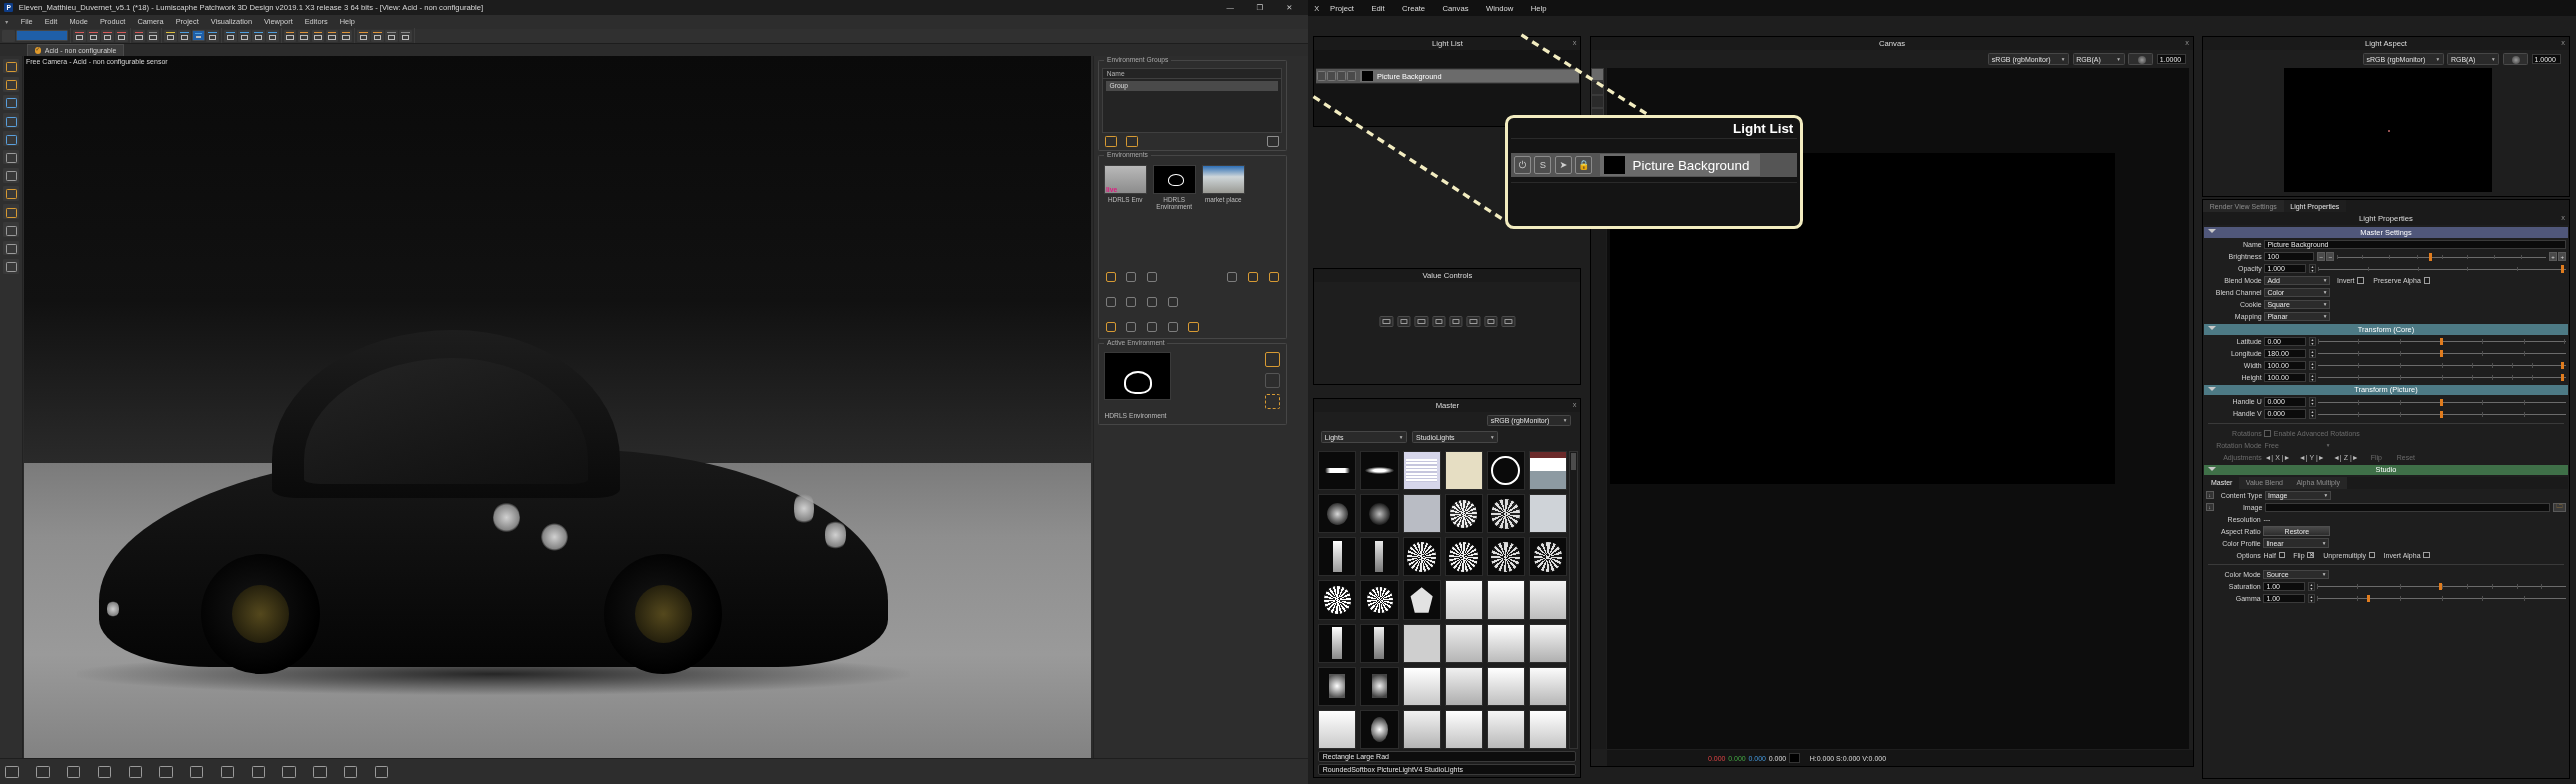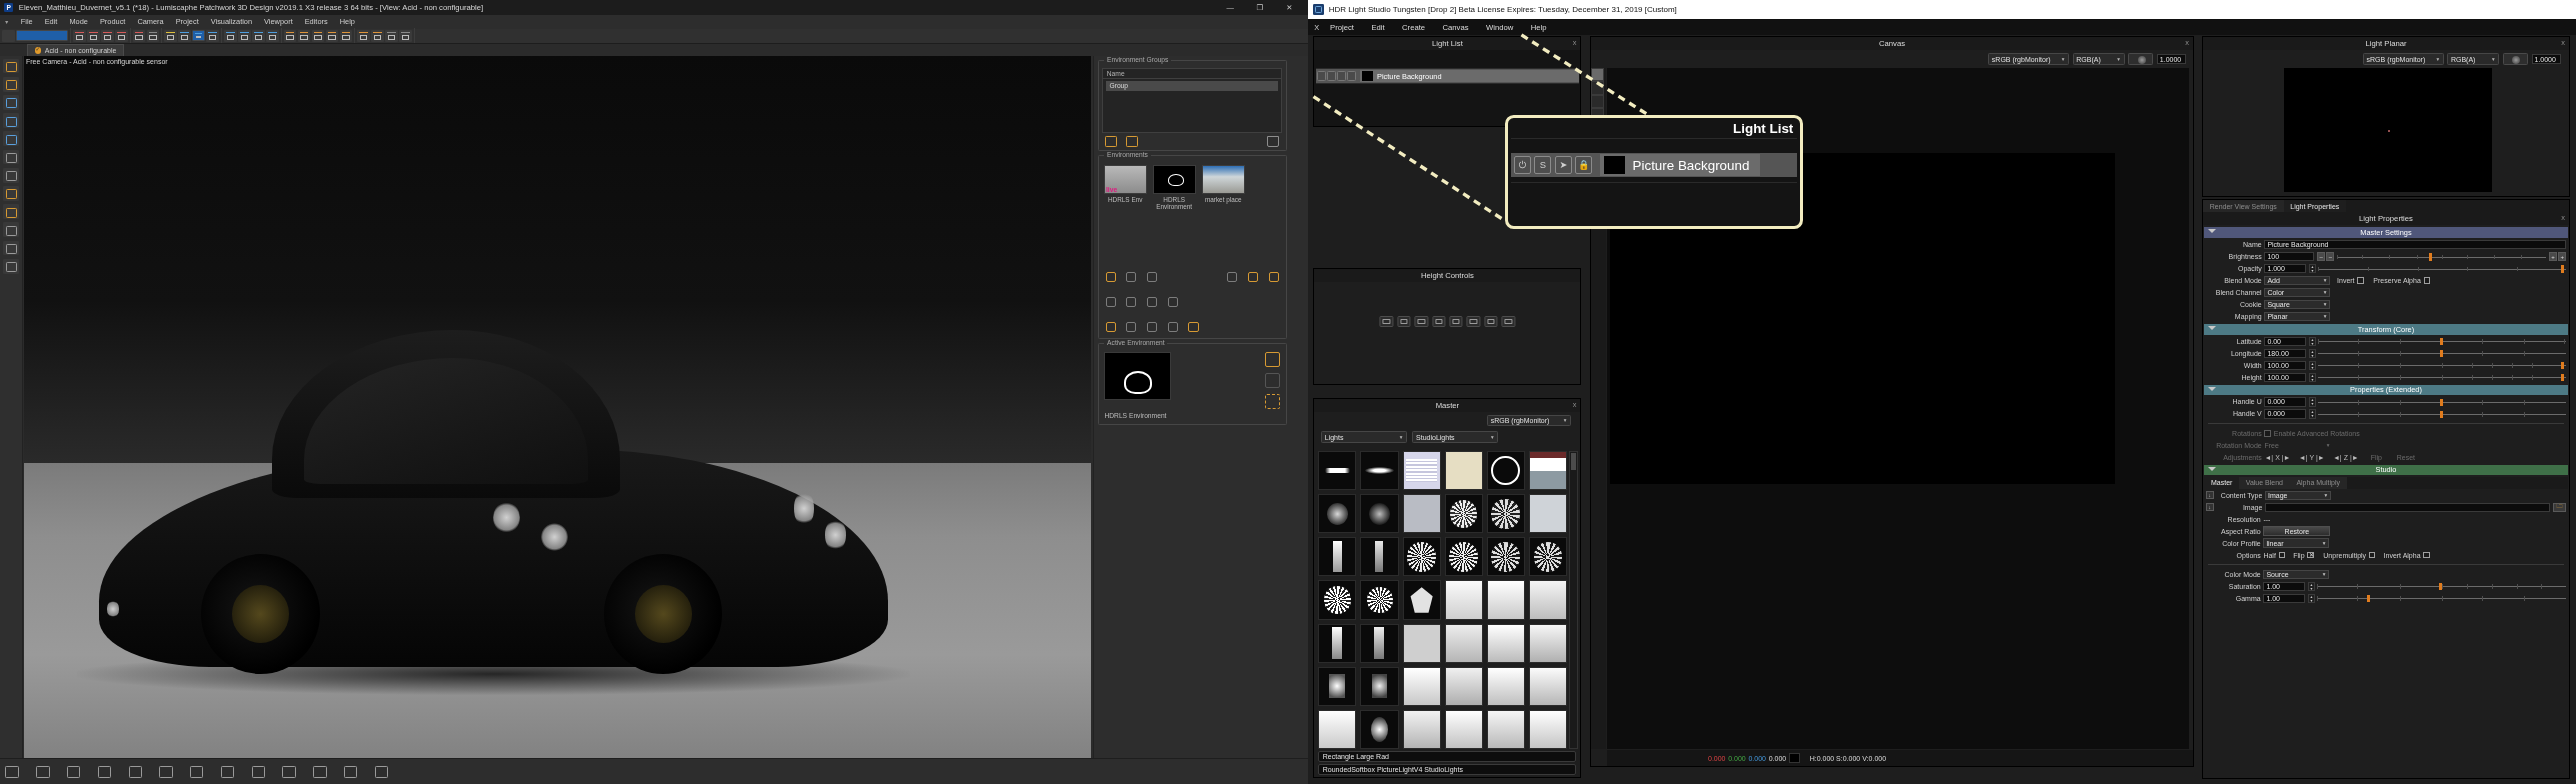--- a/index.html
+++ b/index.html
@@ -478,24 +478,20 @@
       <div class="st-ico"></div>
       <div class="st-ico"></div>
       <div class="st-ico"></div>
       <div class="st-ico"></div>
       <div class="st-ico"></div>
       <div class="st-ico"></div>
     </div>
   </div>
 
   <div class="hls">
-    <div class="hls-title">
-      <div class="hls-logo"></div>
-      <div class="hls-title-text">HDR Light Studio Tungsten [Drop 2] Beta License Expires: Tuesday, December 31, 2019  [Custom]</div>
-    </div>
     <div class="hls-menu">
       <span class="x">X</span>
       <span class="mi">Project</span>
       <span class="mi">Edit</span>
       <span class="mi">Create</span>
       <span class="mi">Canvas</span>
       <span class="mi">Window</span>
       <span class="mi">Help</span>
     </div>
 
@@ -515,21 +511,21 @@
             <div class="ll-swatch"></div>
             <span class="ll-text">Picture Background</span>
           </div>
         </div>
         <div class="ll-line" style="top:33px"></div>
       </div>
     </div>
 
     <div class="panel" id="lightctrl">
       <div class="panel-cap">
-        <span>Height Controls</span>
+        <span>Value Controls</span>
       </div>
       <div class="lc-tools">
         <div class="lc-t"></div>
         <div class="lc-t"></div>
         <div class="lc-t"></div>
         <div class="lc-t"></div>
         <div class="lc-t"></div>
         <div class="lc-t"></div>
         <div class="lc-t"></div>
         <div class="lc-t"></div>
@@ -693,21 +689,21 @@
           <span style="color:#49d">0.000</span>
           <span style="color:#ddd">0.000</span>
           <span class="cv-sw"></span>
         </div>
         <span style="color:#ddd">H:0.000 S:0.000 V:0.000</span>
       </div>
     </div>
 
     <div class="panel" id="lightprev">
       <div class="panel-cap">
-        <span>Light Planar</span>
+        <span>Light Aspect</span>
         <span class="close">x</span>
       </div>
       <div class="lp-bar">
         <div class="sel" style="width:81px">
           <span>sRGB (rgbMonitor)</span>
           <span class="arr">▼</span>
         </div>
         <div class="sel" style="width:52px">
           <span>RGB(A)</span>
           <span class="arr">▼</span>
@@ -888,21 +884,21 @@
             <span class="tick" style="left:62%"></span>
             <span class="tick" style="left:70%"></span>
             <span class="tick" style="left:78%"></span>
             <span class="tick" style="left:86%"></span>
           <span class="knob" style="left:98%"></span>
         </span>
       </div>
 
       <div class="sect ext">
         <span class="tri"></span>
-        <span>Properties (Extended)</span>
+        <span>Transform (Picture)</span>
       </div>
       <div class="row">
         <span class="lbl">Handle U</span>
         <span class="inp" style="width:42px">0.000</span>
         <span class="spin">
             <span>▲</span>
             <span>▼</span>
           </span>
         <span class="slider">
           <span class="track"></span>

